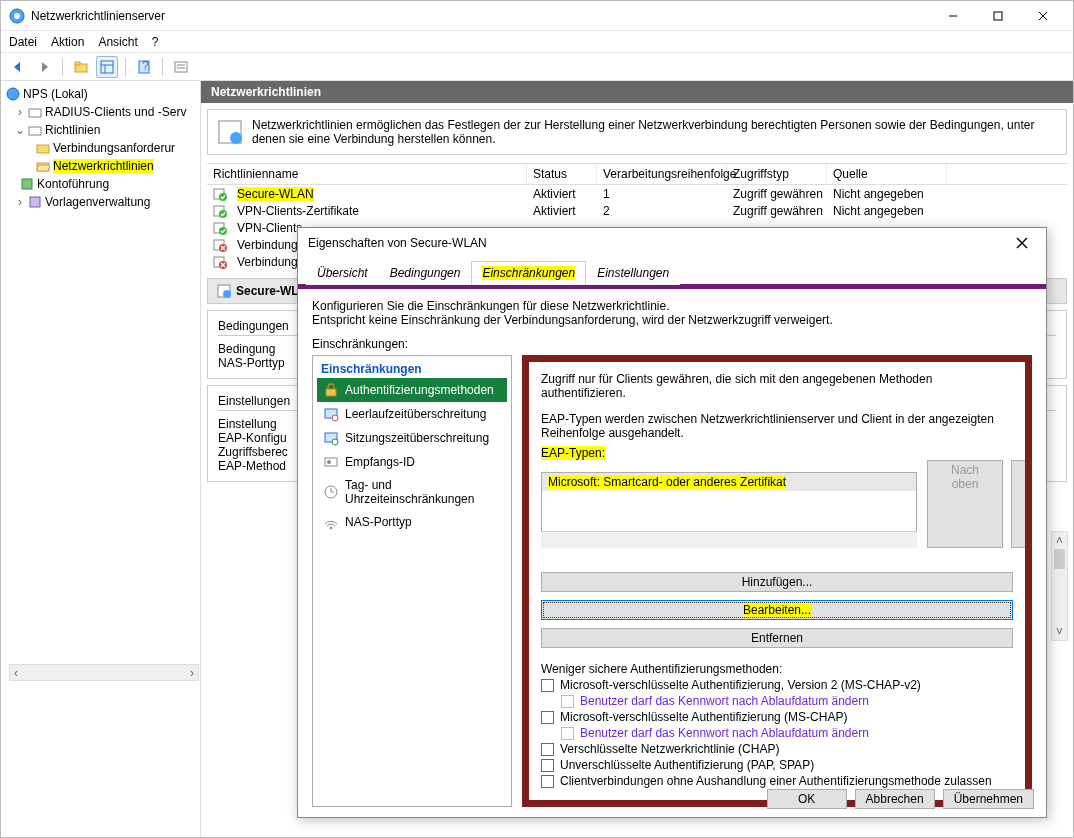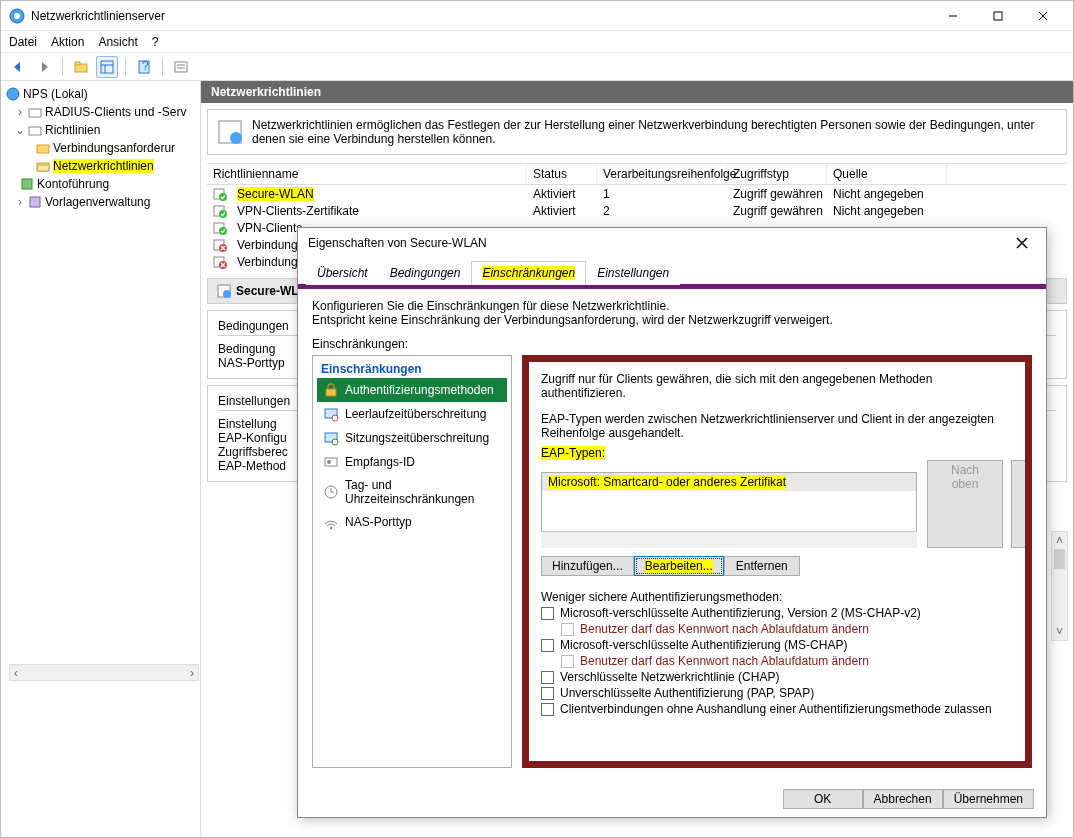--- a/index.html
+++ b/index.html
@@ -53,26 +53,26 @@
   .left-hdr { color:#0a56c4; font-weight:600; padding:2px 4px;}
   .left-item { display:flex; align-items:center; gap:6px; padding:4px 6px;}
   .left-item.sel { background:#15803d; color:#fff;}
   .right-col { flex:1; border:7px solid #7f1d1d; padding:10px 12px; position:relative; overflow:hidden;}
   .eap-list { border:1px solid #adadad; height:60px; margin-top:12px; overflow:auto; }
   .eap-item { background:#e8e8e8; padding:2px 6px;}
   .hscroll { height:17px; background:#f0f0f0; border-top:1px solid #ccc; margin-top:-1px;}
   .btn { border:1px solid #adadad; background:#e1e1e1; padding:2px 10px; min-width:76px; text-align:center; display:inline-block;}
   .btn.focus { border:1px solid #0078d7; outline:1px dotted #333; outline-offset:-3px;}
   .btn.dis { color:#9a9a9a;}
-  .btn-row { margin-top:8px; display:flex; }
+  .btn-row { margin-top:24px; display:flex; gap:8px;flex-direction:column;}
   .chk-row { display:flex; align-items:center; gap:6px; margin:2px 0;}
   .chk { width:13px; height:13px; border:1px solid #666; background:#fff; display:inline-block;}
-  .sub-chk { margin-left:20px; color:#7f1d1d;}
+  .sub-chk { margin-left:20px; color:#6d28d9;}
   .sub-chk .chk { border-color:#bbb;}
-  .dlg-foot { position:absolute; bottom:8px; right:12px; display:flex; }
+  .dlg-foot { position:absolute; bottom:8px; right:12px; display:flex; gap:8px;}
   svg { display:block;}
   .right-scroll { position:absolute; left:1050px; top:530px; width:17px; height:110px; background:#f0f0f0; border:1px solid #ddd;}
   .right-scroll .up,.right-scroll .dn{height:17px;display:flex;align-items:center;justify-content:center;color:#666;}
   .right-scroll .thumb{position:absolute;top:17px;left:2px;right:2px;height:20px;background:#cdcdcd;}
   .bot-scroll { position:absolute; left:8px; bottom:6px; right:220px; height:17px; background:#f0f0f0; border:1px solid #ddd; display:flex; justify-content:space-between; align-items:center; color:#666; padding:0 4px;}
 </style>
 </head>
 <body>
 
 <div class="window">

